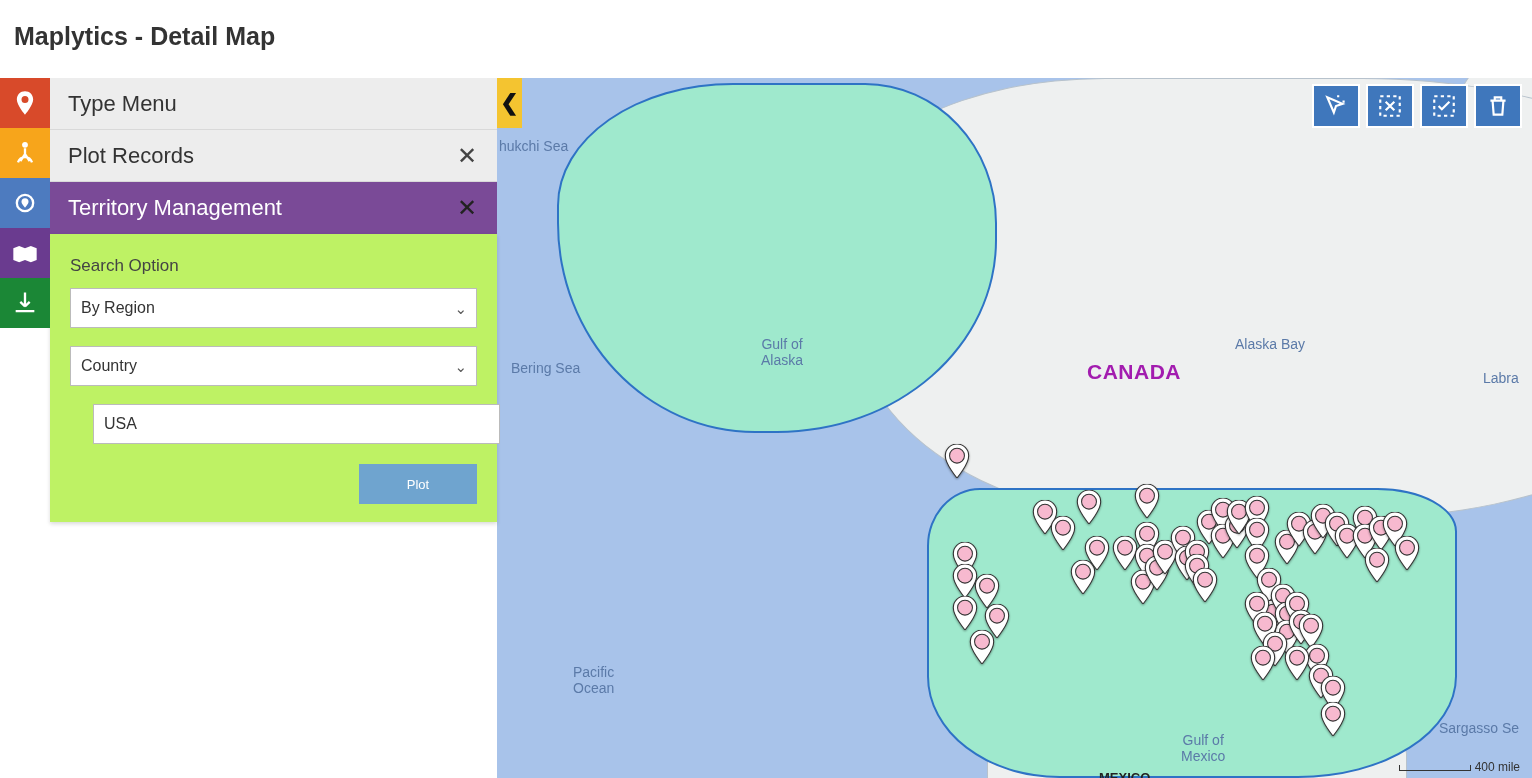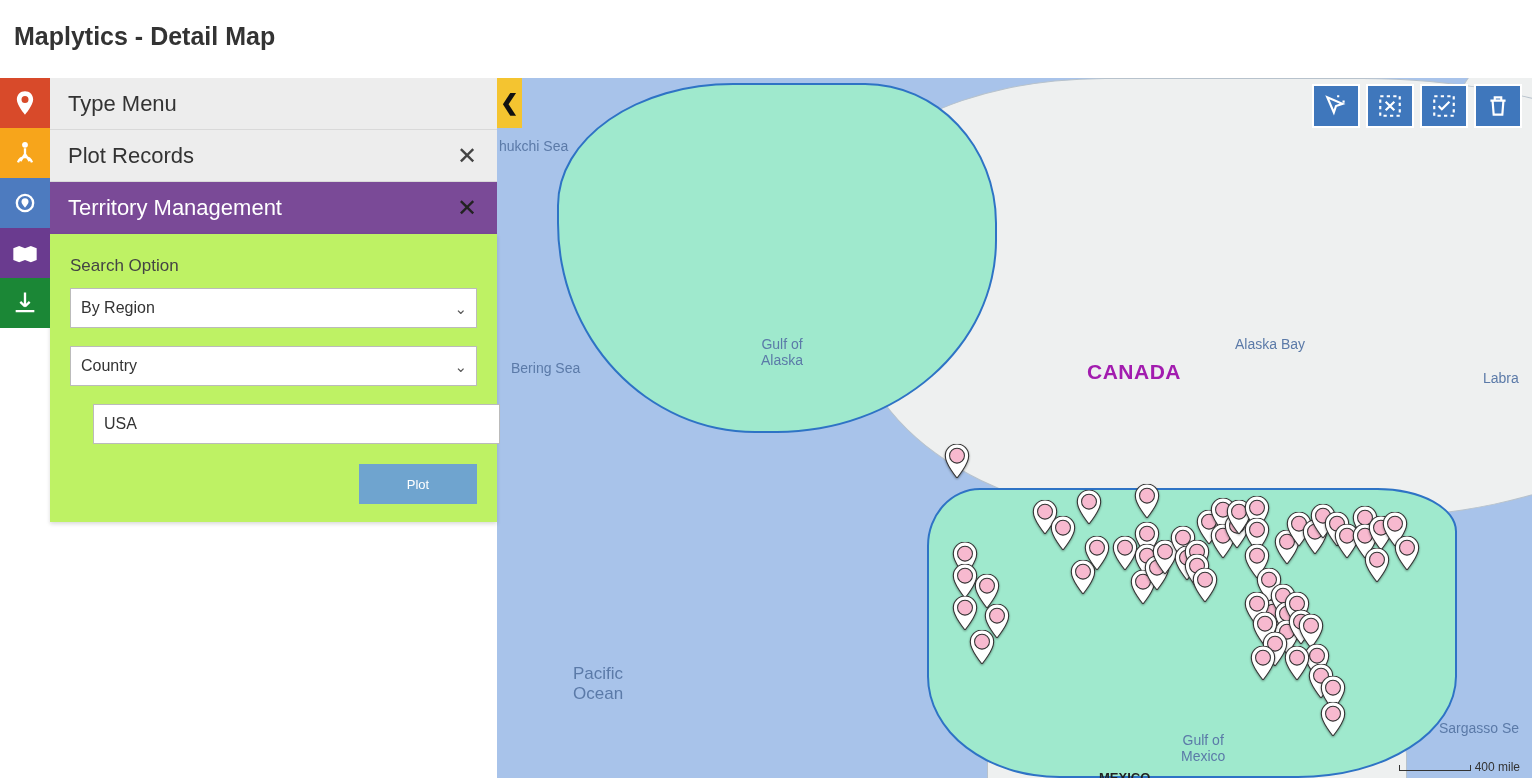--- a/index.html
+++ b/index.html
@@ -150,21 +150,21 @@
     <div class="land mex"></div>
     <div class="land usa"></div>
 
     <div class="map-label big" style="left:590px; top:282px;">CANADA</div>
     <div class="map-label" style="left:738px; top:258px;">Alaska Bay</div>
     <div class="map-label" style="left:986px; top:292px;">Labra</div>
     <div class="map-label" style="left:264px; top:258px; white-space:pre; text-align:center;">Gulf of
 Alaska</div>
     <div class="map-label" style="left:14px; top:282px;">Bering Sea</div>
     <div class="map-label" style="left:2px; top:60px;">hukchi Sea</div>
-    <div class="map-label" style="left:76px; top:586px; white-space:pre; font-size:17px;">Pacific
+    <div class="map-label" style="left:76px; top:586px; white-space:pre; font-size:14px;">Pacific
 Ocean</div>
     <div class="map-label" style="left:684px; top:654px; white-space:pre; text-align:center;">Gulf of
 Mexico</div>
     <div class="map-label" style="left:942px; top:642px;">Sargasso Se</div>
     <div class="map-label" style="left:602px; top:692px; font-size:13px; font-weight:700; color:#222;">MEXICO</div>
 
     <div id="pin-layer">
         <div class="pin" style="left: 460px; top: 400px;"><svg viewBox="0 0 24 32">
             <path fill="#fff" stroke="#333" stroke-width="1" d="M12 0C6 0 1 5 1 11c0 8 11 21 11 21s11-13 11-21C23 5 18 0 12 0z"></path>
             <circle cx="12" cy="11" r="7" fill="#f7b9cf" stroke="#333" stroke-width="1"></circle>

